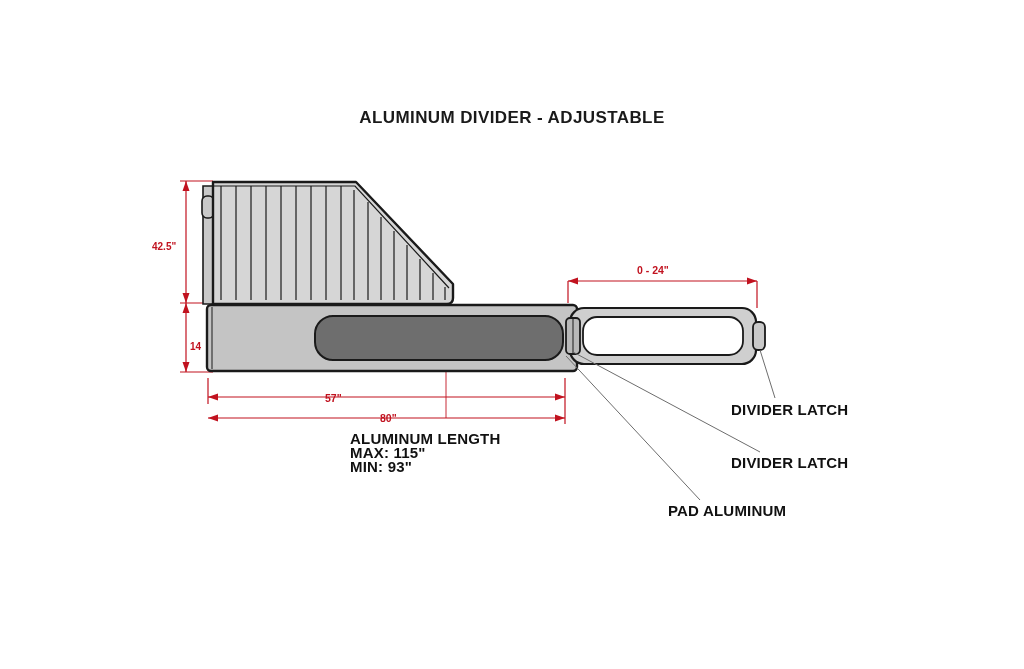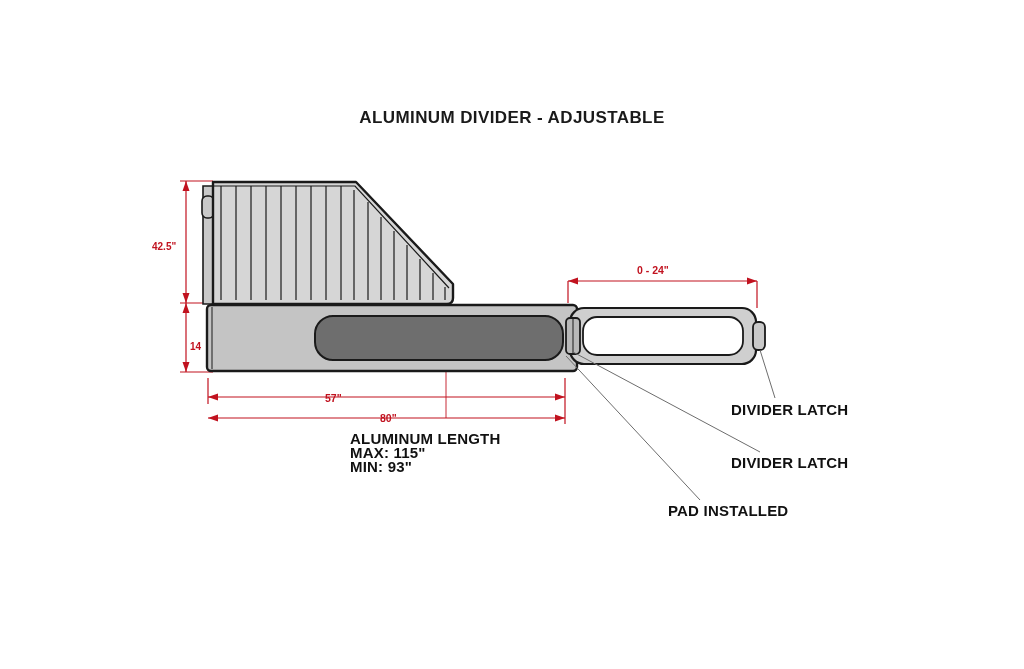--- a/index.html
+++ b/index.html
@@ -170,15 +170,15 @@
   <div class="dim-b" style="left:637px; top:264px;">0 - 24"</div>
   <div class="dim-b" style="left:325px; top:392px;">57"</div>
   <div class="dim-b" style="left:380px; top:412px;">80"</div>
 
   <div class="lbl" style="left:350px; top:430px;">ALUMINUM LENGTH</div>
   <div class="lbl" style="left:350px; top:444px;">MAX: 115"</div>
   <div class="lbl" style="left:350px; top:458px;">MIN: 93"</div>
 
   <div class="lbl" style="left:731px; top:401px;">DIVIDER LATCH</div>
   <div class="lbl" style="left:731px; top:454px;">DIVIDER LATCH</div>
-  <div class="lbl" style="left:668px; top:502px;">PAD INSTALLED</div>
+  <div class="lbl" style="left:668px; top:502px;">PAD ALUMINUM</div>
 
 </div>
 
 </body></html>

